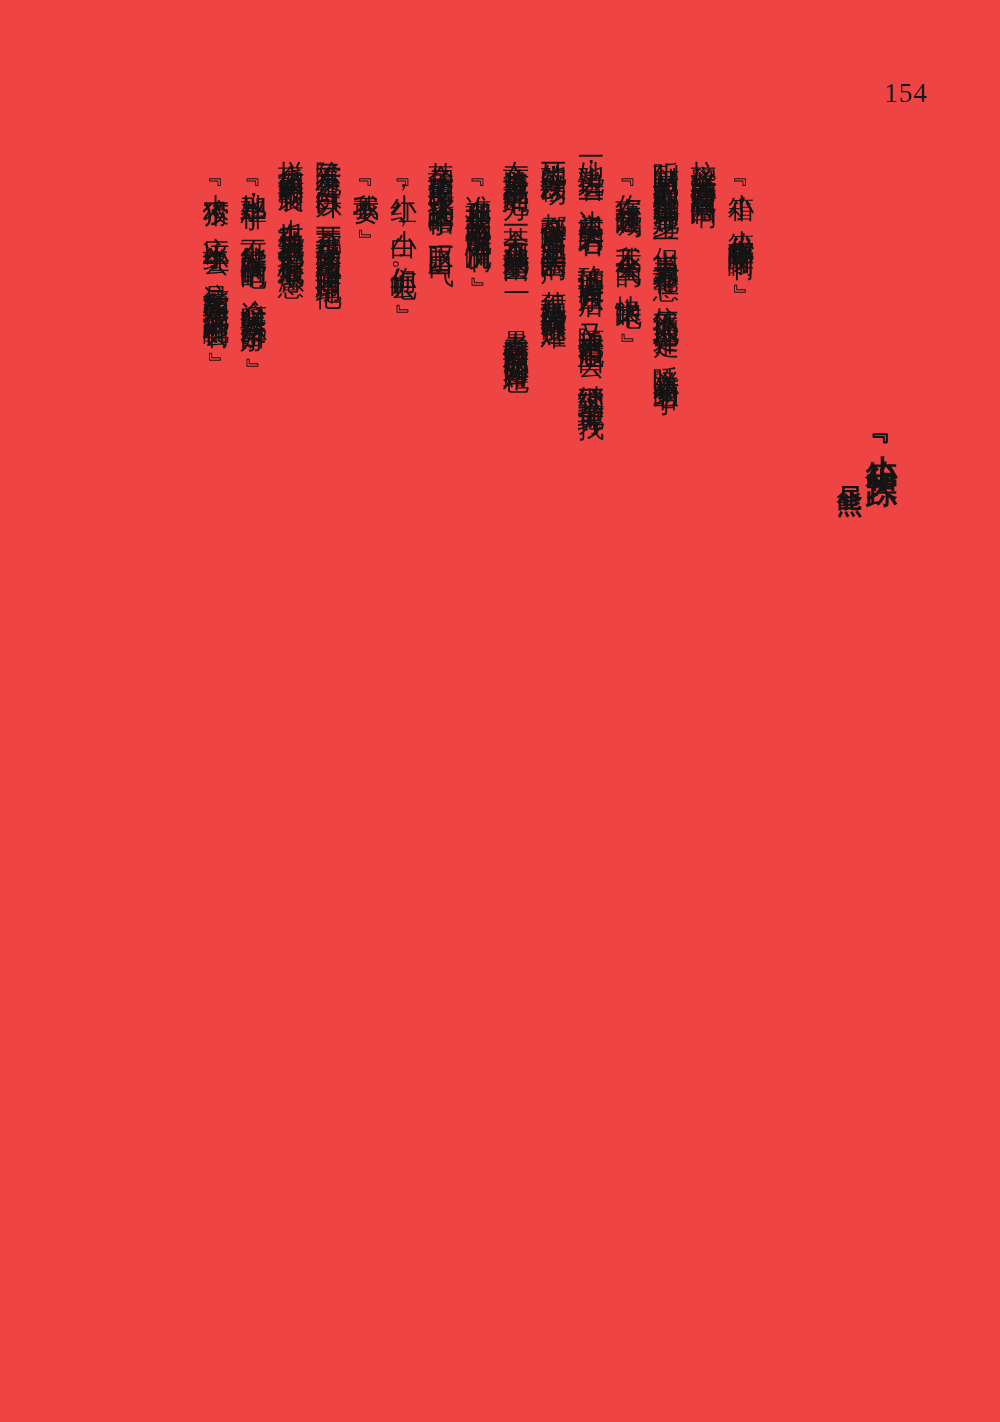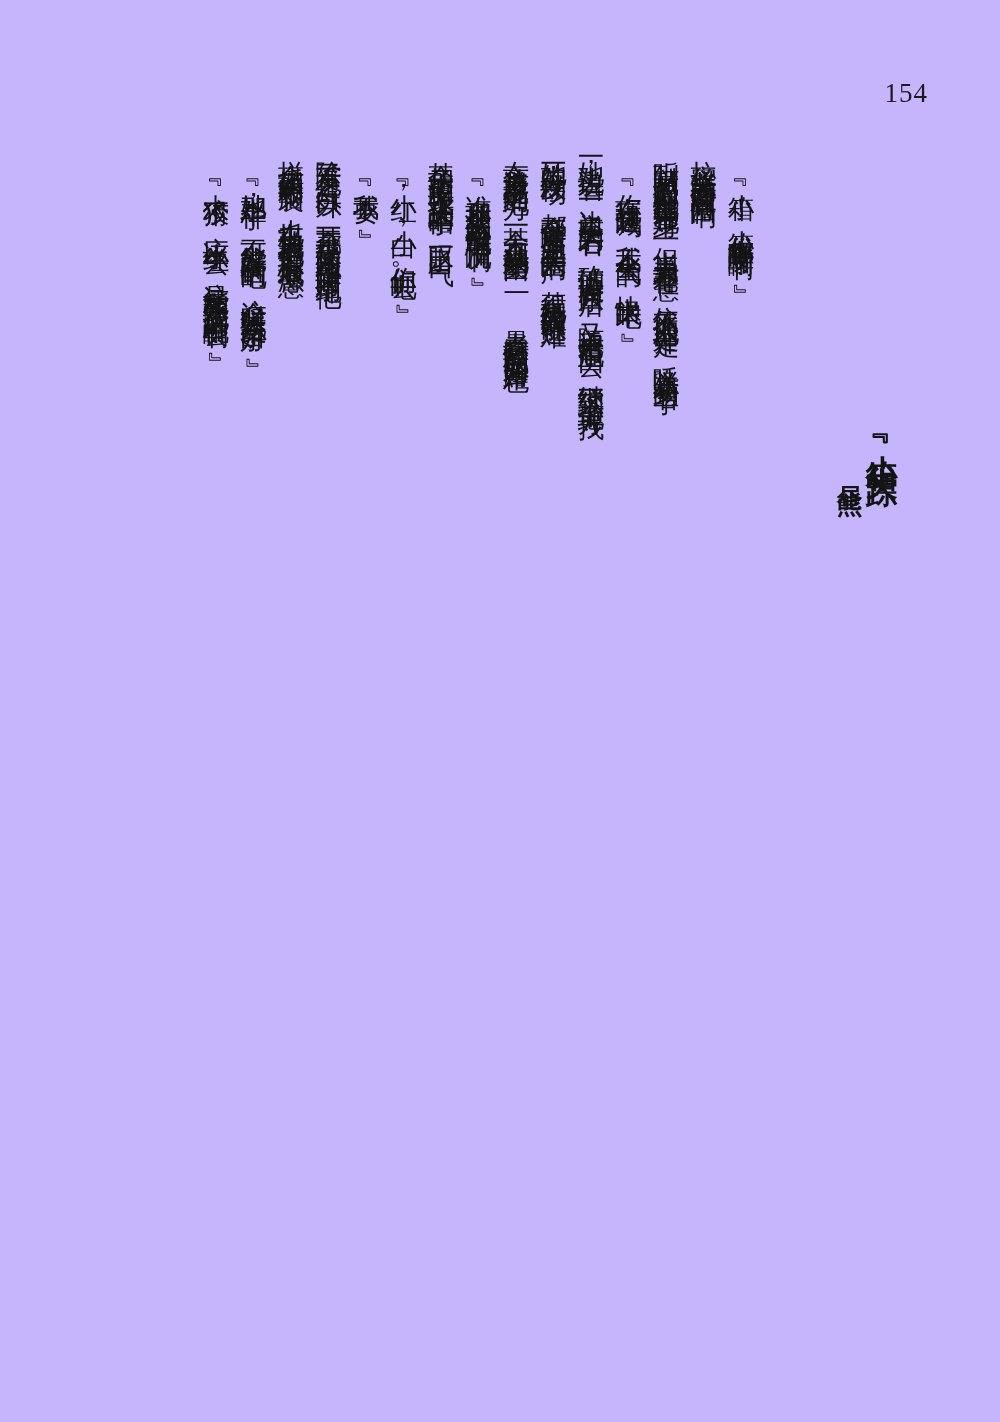--- a/index.html
+++ b/index.html
@@ -7,21 +7,21 @@
     padding: 0;
     background: #ffffff;
   }
   body {
     font-family: "DejaVu Sans", sans-serif;
   }
   .page {
     position: relative;
     width: 1000px;
     height: 1422px;
-    background: #c4b5fd;
+    background: #ef4444;
     overflow: hidden;
     box-sizing: border-box;
   }
   .page-number {
     position: absolute;
     top: 78px;
     right: 72px;
     font-family: "Liberation Serif", serif;
     font-size: 27px;
     color: #1a1a1a;

